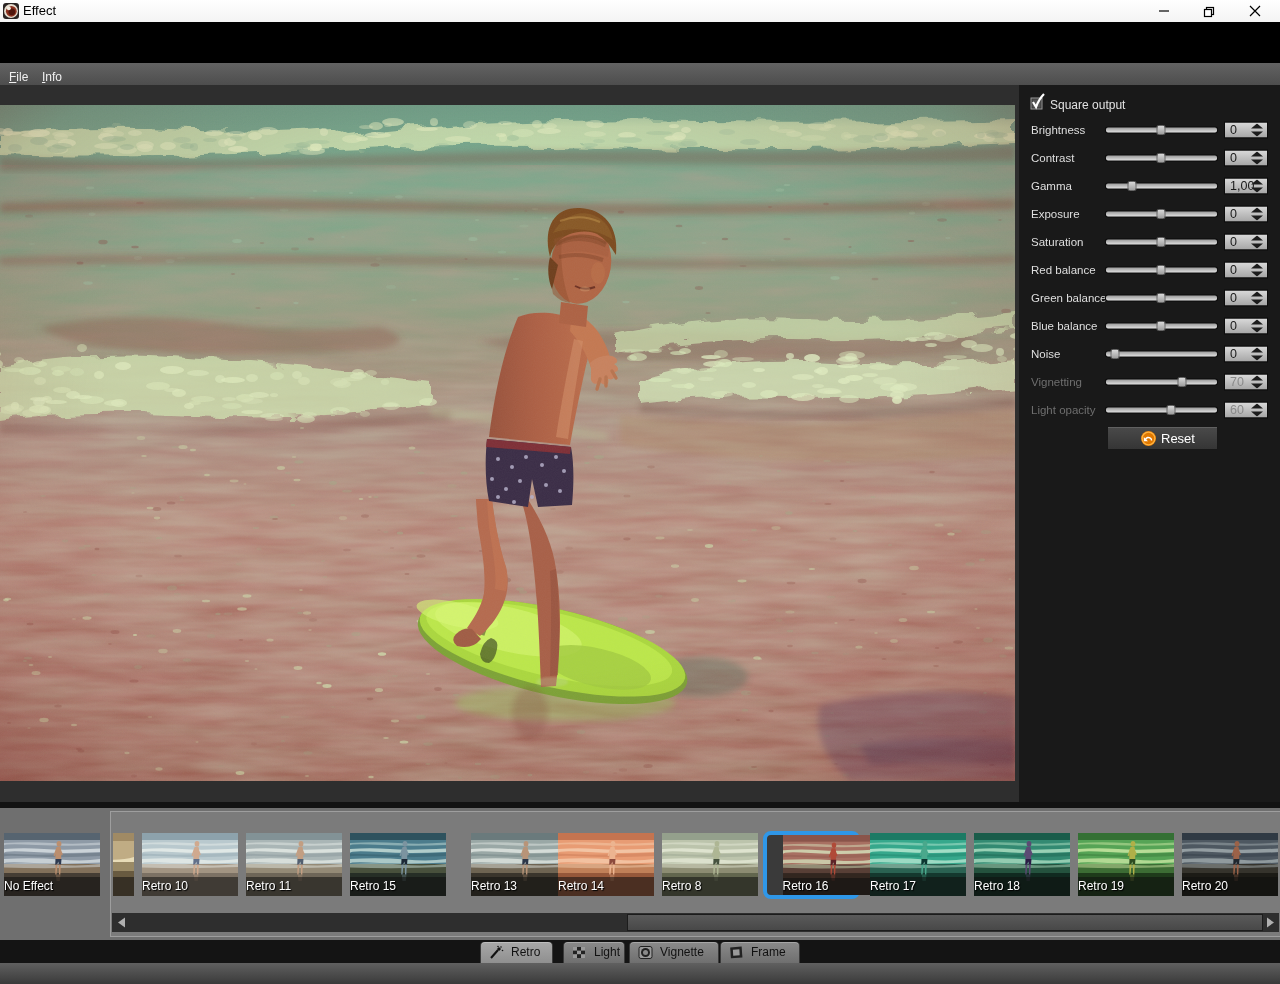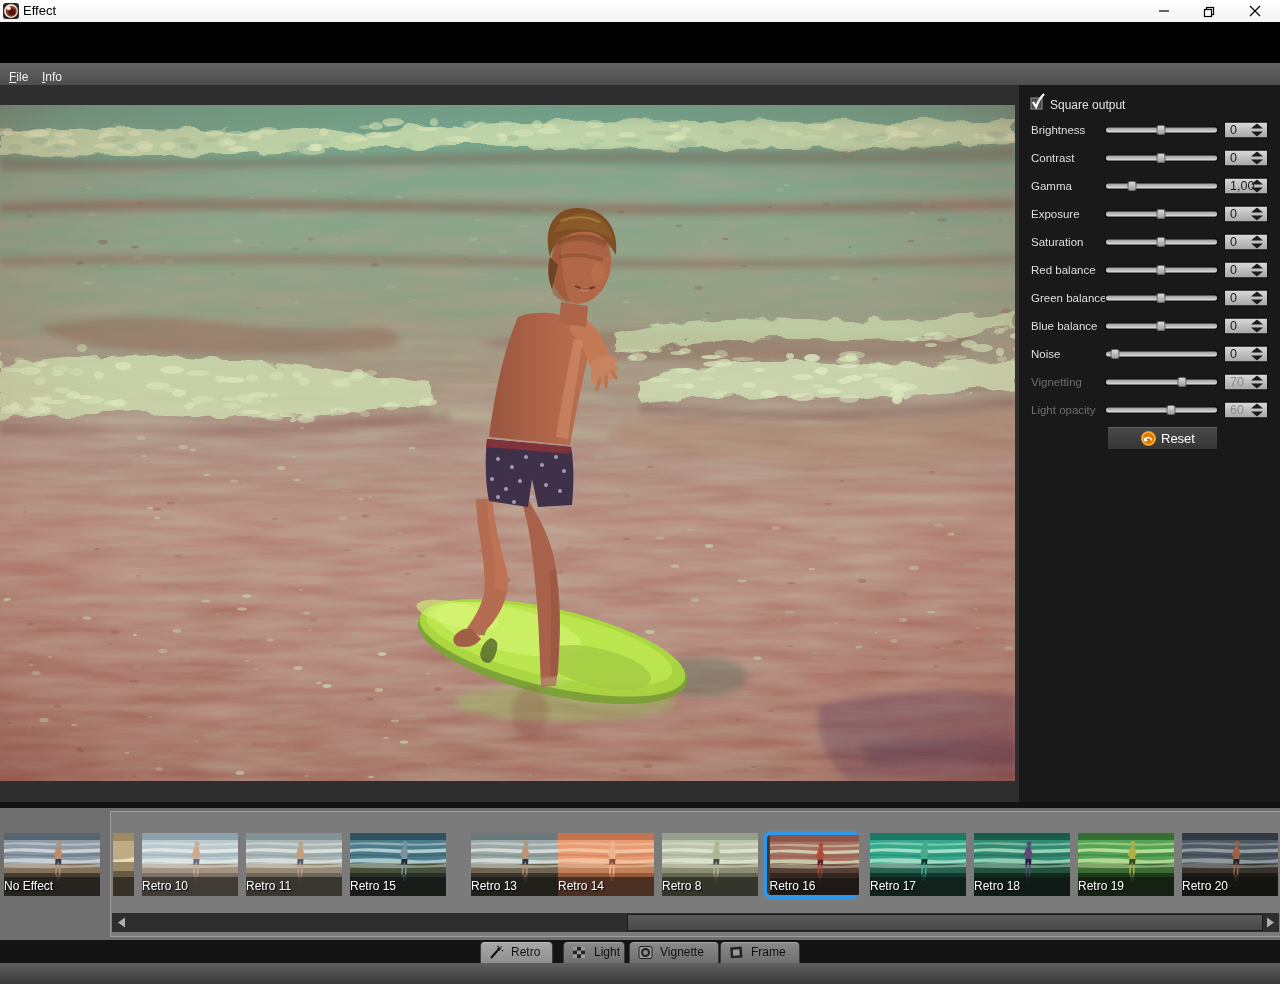--- a/index.html
+++ b/index.html
@@ -1189,21 +1189,21 @@
   <path d="M51.5 26 L 57.5 26 L 57 32 L 54.8 32 L 54.3 28.5 L 53 32 L 51.2 32 Z" fill="#46523e"></path>
   <path d="M51.5 31.5 L 53.5 31.5 L 52.5 41.5 L 51.3 41.5 Z" fill="#aeb694"></path>
   <path d="M54.8 31.5 L 56.8 31.5 L 56.3 41.5 L 55 41.5 Z" fill="#aeb694"></path>
   <path d="M52.2 15 L 49.5 22.5 L 50.7 23.3 L 53 17 Z" fill="#aeb694"></path>
   <path d="M56.3 15 L 58.8 21.5 L 57.6 22.6 L 55.4 17 Z" fill="#aeb694"></path>
   <path d="M51.8 41.5 L 56.5 41.5 L 55.8 48 L 52.5 48 Z" fill="#aeb694" opacity="0.3"></path>
  </g>
 </svg><div class="cap">Retro 8</div></div>
       <div style="position:absolute;left:651.5px;top:18.5px;width:97px;height:68px;
   border:4px solid #2f97e8;border-radius:8px;background:#3a3a3a">
-  <div style="position:absolute;left:3px;top:0px;width:89px;height:60px;overflow:hidden"><svg width="89" height="60" viewBox="0 0 96 63" preserveAspectRatio="none">
+  <div style="position:absolute;left:16px;top:0px;width:89px;height:60px;overflow:hidden"><svg width="89" height="60" viewBox="0 0 96 63" preserveAspectRatio="none">
  <rect width="96" height="34" fill="#a87062"></rect>
  <rect y="0" width="96" height="7" fill="#8a544a"></rect>
  <path d="M0 10 Q 24 8.5 48 10 T 96 9.5 L 96 12 Q 64 13.5 32 12 T 0 12.5 Z" fill="#d9ecc4" opacity="0.45"></path>
  <path d="M0 16 Q 20 14.5 40 16 T 96 15.5 L 96 19 Q 60 21 30 19 T 0 20 Z" fill="#d9ecc4" opacity="0.75"></path>
  <path d="M0 20.5 Q 30 22.5 60 21 T 96 20 l 0 3 Q 60 25 30 23.5 T 0 23.5 Z" fill="#8a544a" opacity="0.4"></path>
  <path d="M0 26 Q 30 24.5 55 26.5 T 96 26 L 96 29.5 Q 60 31.5 30 30 T 0 30.5 Z" fill="#d9ecc4" opacity="0.7"></path>
  <rect y="31" width="96" height="32" fill="#583f36"></rect>
  <path d="M0 31 Q 25 29.5 50 31.5 T 96 31 L 96 34 Q 48 36 0 34.5 Z" fill="#d9ecc4" opacity="0.45"></path>
  <rect y="40" width="96" height="23" fill="#32261f"></rect>
  <g>

